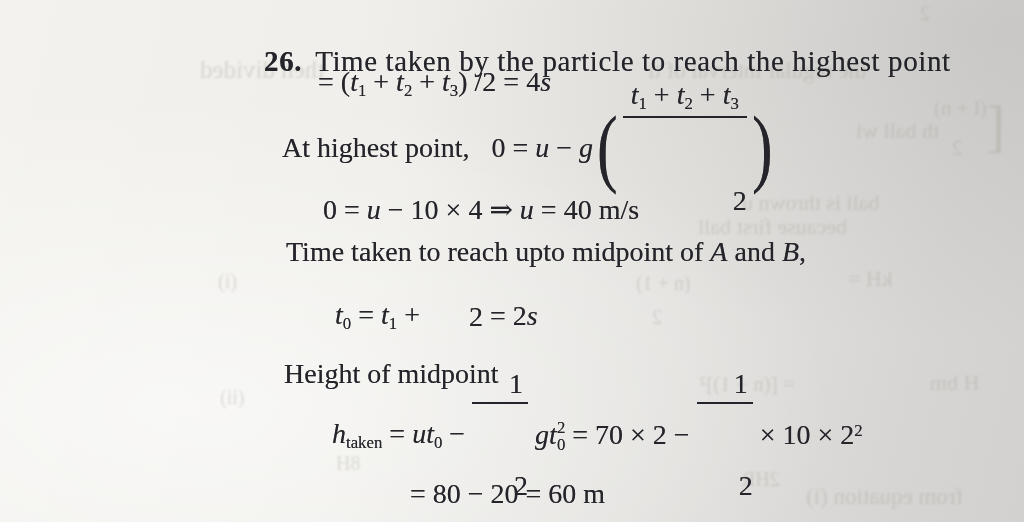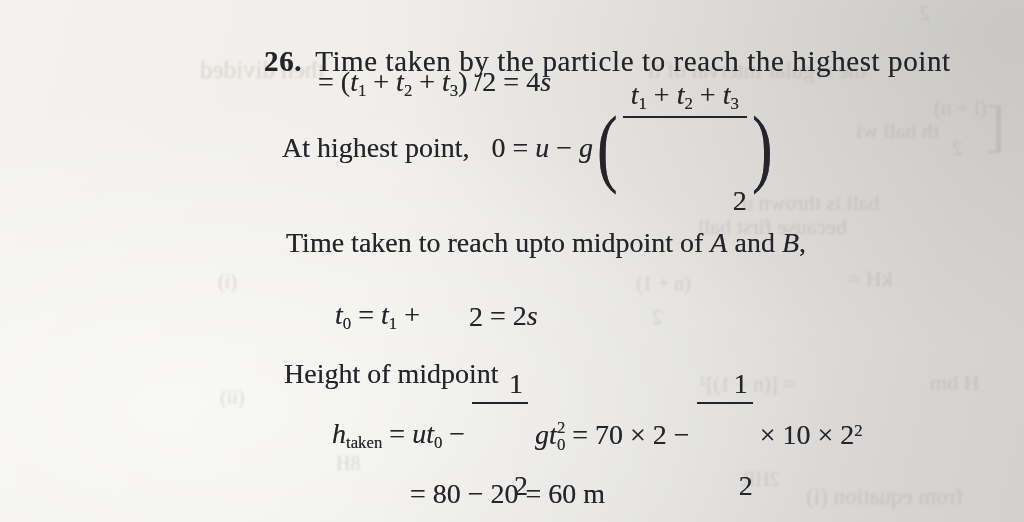--- a/index.html
+++ b/index.html
@@ -97,22 +97,23 @@
       <span class="gap22"></span>
       <span class="seg tokens"><span class="tk-n">0 = </span><span class="tk-i">u</span><span class="tk-n"> − </span><span class="tk-i">g</span></span>
       <span class="bigp l">(</span>
       <span class="frac">
         <span class="num tokens"><span class="tk-i">t</span><span class="tk-sub">1</span><span class="tk-n"> + </span><span class="tk-i">t</span><span class="tk-sub">2</span><span class="tk-n"> + </span><span class="tk-i">t</span><span class="tk-sub">3</span></span>
         <span class="den">2</span>
       </span>
       <span class="bigp r">)</span>
     </div>
 
+    <div class="line tokens" style="left:323px; top:194px;"><span class="tk-n">0 = </span><span class="tk-i">u</span><span class="tk-n"> − 10 × 4 ⇒ </span><span class="tk-i">u</span><span class="tk-n"> = 40 m/s</span></div>
 
-    <div class="line tokens" style="left:286px; top:227px;"><span class="tk-n">Time taken to reach upto midpoint of </span><span class="tk-i">A</span><span class="tk-n"> and </span><span class="tk-i">B</span><span class="tk-n">,</span></div>
+    <div class="line tokens" style="left:286px; top:236px;"><span class="tk-n">Time taken to reach upto midpoint of </span><span class="tk-i">A</span><span class="tk-n"> and </span><span class="tk-i">B</span><span class="tk-n">,</span></div>
 
     <div class="line flexline" style="left:335px; top:276px; height:80px;">
       <span class="seg tokens"><span class="tk-i">t</span><span class="tk-sub">0</span><span class="tk-n"> = </span><span class="tk-i">t</span><span class="tk-sub">1</span><span class="tk-n"> +</span></span>
       <span class="frac">
         <span class="den">2</span>
       </span>
       <span class="seg tokens"><span class="tk-n">= 2</span><span class="tk-i">s</span></span>
     </div>
 
     <div class="line" style="left:284px; top:358px;">Height of midpoint</div>

